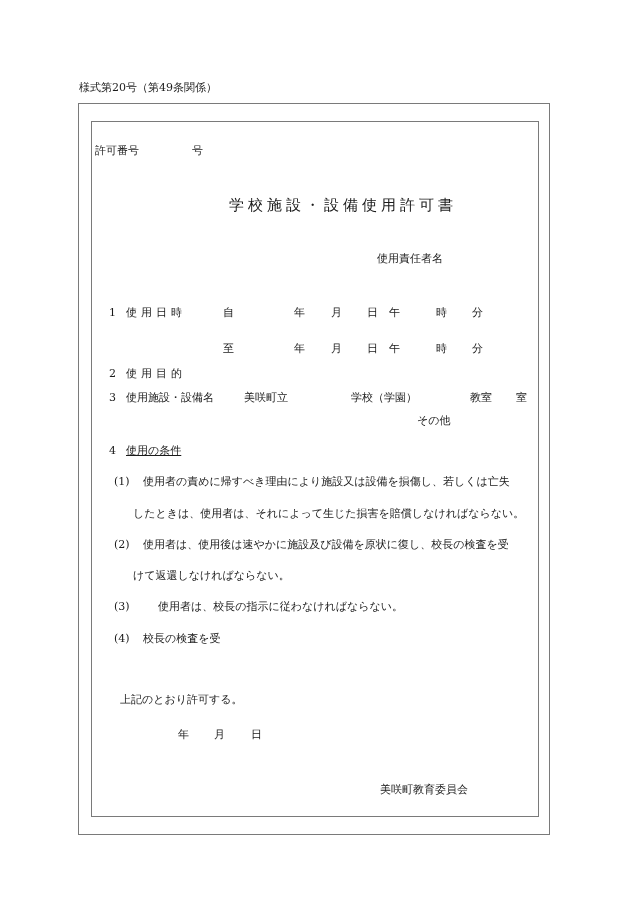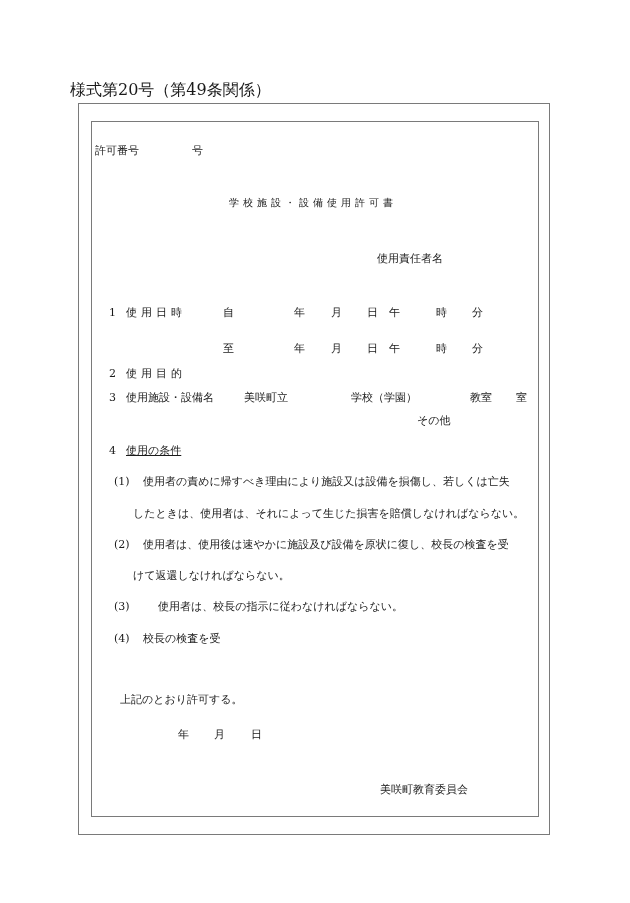--- a/index.html
+++ b/index.html
@@ -2,21 +2,21 @@
 <html><head>
 <meta charset="utf-8">
 <style>
   html, body { margin: 0; padding: 0; }
   body {
     width: 630px; height: 903px; background: #ffffff; position: relative;
     font-family: "DejaVu Serif", "Liberation Serif", serif;
     color: #1a1a1a; font-size: 11px; overflow: hidden;
   }
   .abs { position: absolute; white-space: nowrap; line-height: 1; }
-  .form-label { left: 70px; top: 82px; font-size: 16px; text-align: right; }
+  .form-label { left: 79px; top: 82px; font-size: 11px; text-align: right; }
   .outer-box {
     position: absolute; left: 78px; top: 103px; width: 472px; height: 732px;
     border: 1px solid #7a7a7a; box-sizing: border-box;
   }
   .inner-box {
     position: absolute; left: 91px; top: 121px; width: 448px; height: 696px;
     border: 1px solid #7a7a7a; box-sizing: border-box;
   }
   .spaced { letter-spacing: 4px; }
 </style>
@@ -24,21 +24,21 @@
 <body>
 
 <div class="abs form-label">様式第20号（第49条関係）</div>
 
 <div class="outer-box"></div>
 <div class="inner-box"></div>
 
 <div class="abs" style="left:95px;top:145px;">許可番号</div>
 <div class="abs" style="left:192px;top:145px;">号</div>
 
-<div class="abs spaced" style="left:229px;top:198px;font-size:10px;">学校施設・設備使用許可書</div>
+<div class="abs spaced" style="left:229px;top:198px;font-size:15px;">学校施設・設備使用許可書</div>
 
 <div class="abs" style="left:333px;top:253px;margin-left:44px;">使用責任者名</div>
 
 <div class="abs" style="left:109px;top:307px;">1</div>
 <div class="abs spaced" style="left:126px;top:307px;">使用日時</div>
 <div class="abs" style="left:223px;top:307px;">自</div>
 <div class="abs" style="left:294px;top:307px;">年</div>
 <div class="abs" style="left:331px;top:307px;">月</div>
 <div class="abs" style="left:367px;top:307px;">日</div>
 <div class="abs" style="left:389px;top:307px;">午</div>

